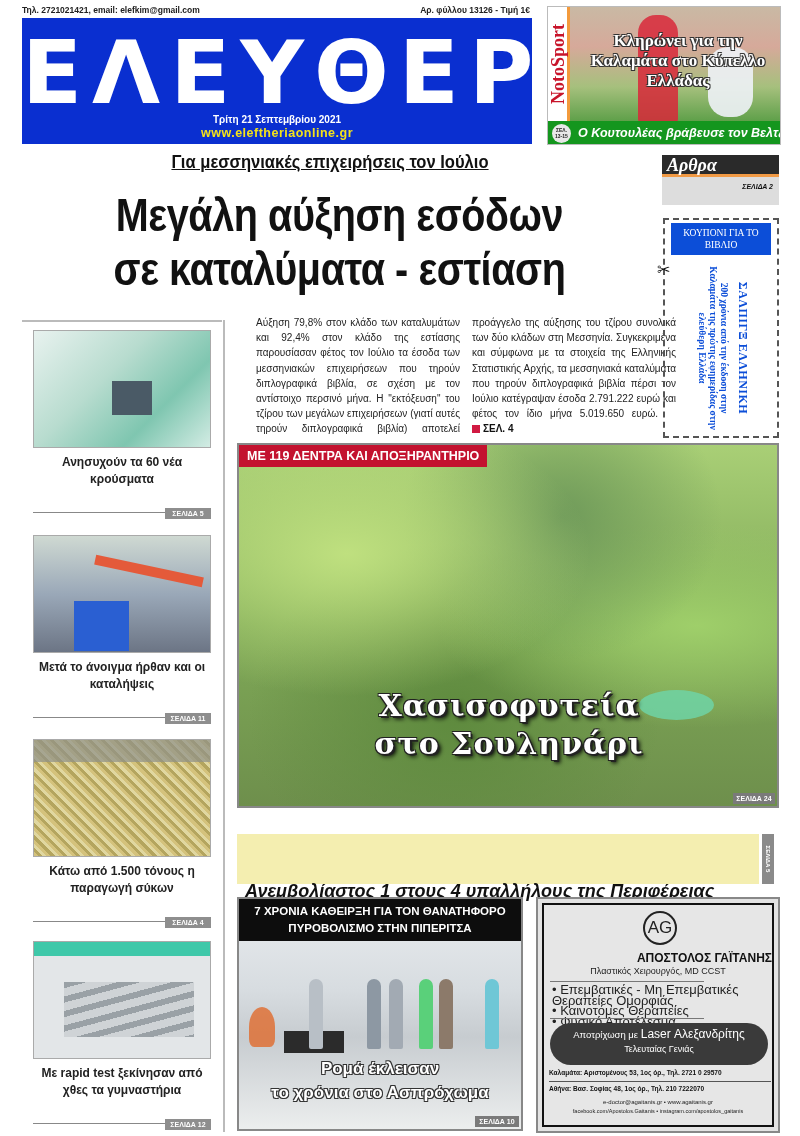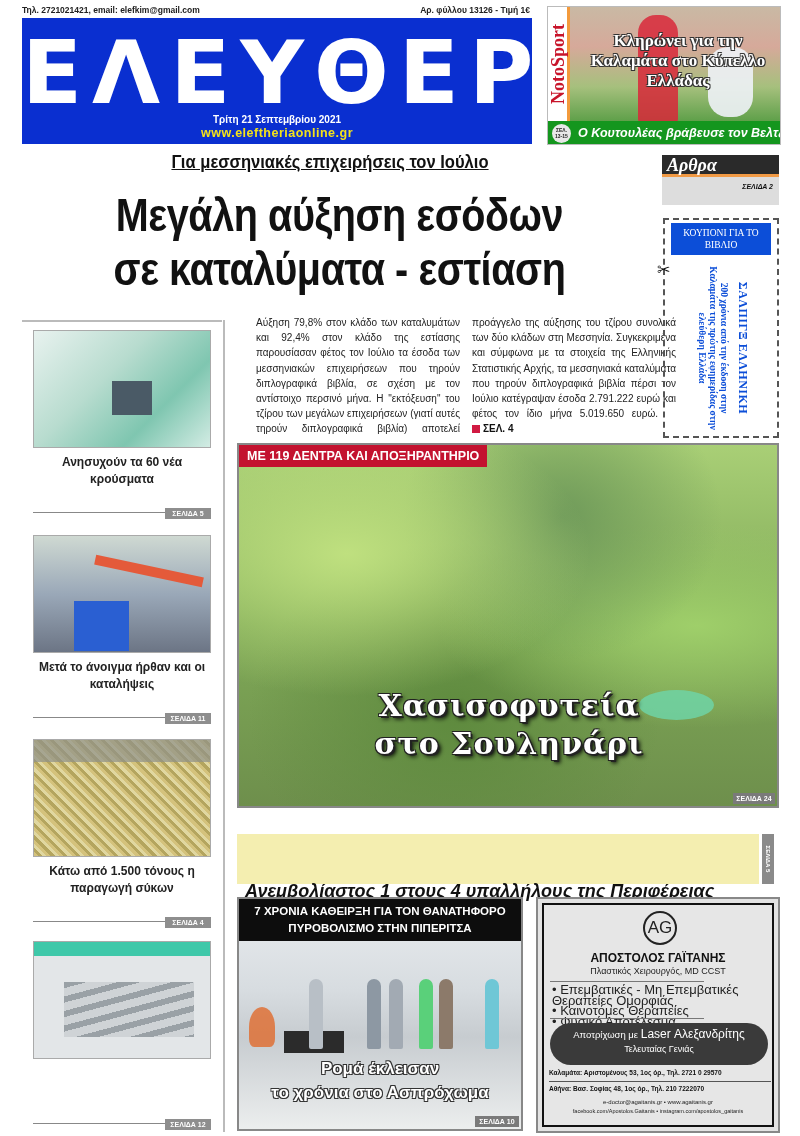--- a/index.html
+++ b/index.html
@@ -104,21 +104,21 @@
   .riot .tyres { position: absolute; left: 45px; top: 132px; width: 60px; height: 22px; background: #2b2b2b; }
   .riot .fire { position: absolute; left: 10px; top: 108px; width: 26px; height: 40px; background: #e06a2c; border-radius: 50% 50% 20% 20%; opacity: .8; }
   .riot .title { position: absolute; left: 0; top: 158px; width: 100%; text-align: center; color: #fff; font-size: 17px; font-weight: bold; line-height: 24px;
      text-shadow: 1px 1px 0 #333, -1px -1px 0 #333, 1px -1px 0 #333, -1px 1px 0 #333; }
   .riot .pg { position: absolute; right: 2px; bottom: 2px; width: 44px; height: 11px; background: #7a7a7a; color: #fff; font-size: 7px; font-weight: bold; text-align: center; line-height: 11px; }
 
   
   .ad { position: absolute; left: 536px; top: 897px; width: 244px; height: 236px; border: 2px solid #888; background: #e3e3e3; padding: 4px; }
   .ad .inner { position: relative; width: 100%; height: 100%; border: 2px solid #111; background: #e6e6e6; }
   .ad .logo { position: absolute; left: 99px; top: 6px; width: 34px; height: 34px; border: 2px solid #222; border-radius: 50%; text-align: center; font-size: 17px; line-height: 30px; color: #222; }
-  .ad .name { position: absolute; left: 0; width: 100%; top: 46px; text-align: center; font-size: 12px; font-weight: bold; color: #111; }
+  .ad .name { position: absolute; left: 0; width: 100%; top: 46px; text-align: right; font-size: 12px; font-weight: bold; color: #111; }
   .ad .role { position: absolute; left: 0; width: 100%; top: 61px; text-align: center; font-size: 9px; color: #222; }
   .ad .hr1 { position: absolute; left: 6px; top: 76px; width: 154px; height: 1px; background: #777; }
   .ad ul { position: absolute; left: 8px; top: 80px; list-style: none; font-size: 13px; line-height: 10.5px; color: #222; }
   .ad ul li::before { content: "• "; }
   .ad .hr2 { position: absolute; left: 6px; top: 113px; width: 154px; height: 1px; background: #777; }
   .ad .laser { position: absolute; left: 6px; top: 118px; width: 218px; height: 42px; background: #3a3a3a; border-radius: 21px; color: #fff; text-align: center; }
   .ad .laser .l1 { font-size: 9.5px; margin-top: 4px; }
   .ad .laser .l1 b { font-size: 12px; font-weight: normal; }
   .ad .laser .l2 { font-size: 9px; margin-top: 3px; }
   .ad .addr1 { position: absolute; left: 5px; top: 163px; font-size: 8px; font-weight: bold; color: #111; white-space: nowrap; transform: scaleX(0.82); transform-origin: left; }
@@ -194,20 +194,21 @@
 
 <div class="teaser" style="top:739px">
   <div class="img img-figs"></div>
   <div class="cap">Κάτω από 1.500 τόνους η παραγωγή σύκων</div>
   <div class="rule" style="top:182px"></div>
   <div class="pg" style="top:178px">ΣΕΛΙΔΑ 4</div>
 </div>
 
 <div class="teaser" style="top:941px">
   <div class="img img-gym"></div>
+  <div class="cap">Με rapid test ξεκίνησαν από χθες τα γυμναστήρια</div>
   <div class="rule" style="top:182px"></div>
   <div class="pg" style="top:178px">ΣΕΛΙΔΑ 12</div>
 </div>
 
 <div class="bigstory">
   <div class="tag">ΜΕ 119 ΔΕΝΤΡΑ ΚΑΙ ΑΠΟΞΗΡΑΝΤΗΡΙΟ</div>
   <div class="hose"></div>
   <div class="title">
     <div>Χασισοφυτεία</div>
     <div>στο Σουληνάρι</div>

